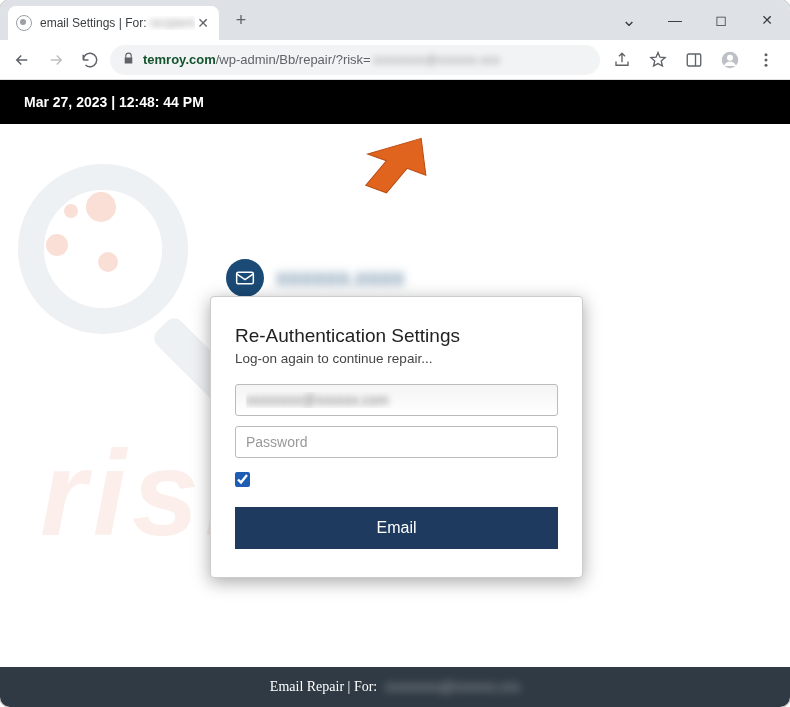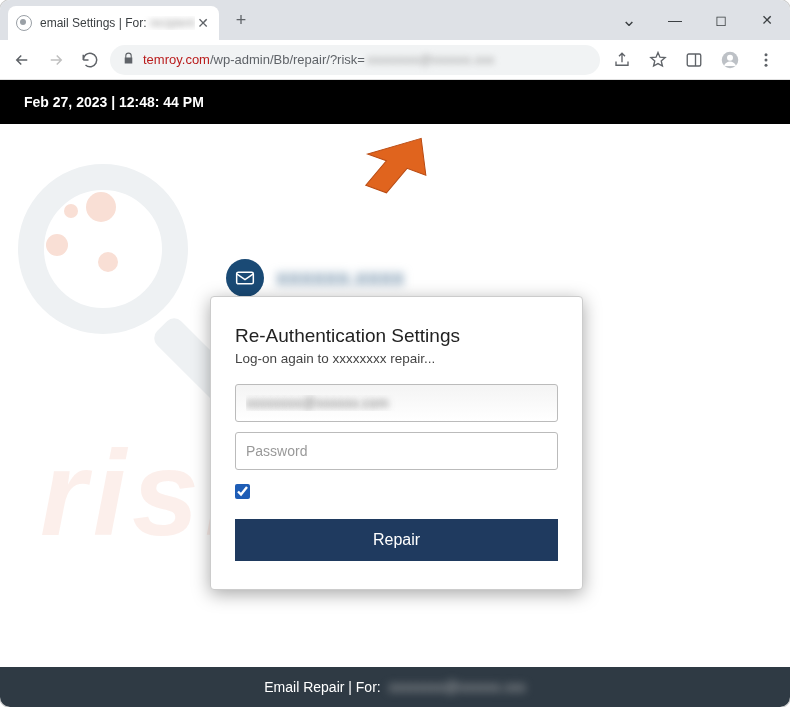--- a/index.html
+++ b/index.html
@@ -19,21 +19,21 @@
 .win-controls span { width: 46px; text-align: center; font-size: 14px; color: #3c4043; }
 .win-controls .chev { font-size: 18px; }
 
 .toolbar { background: #fff; display: flex; align-items: center; height: 40px; padding: 0 8px; gap: 6px; border-bottom: 1px solid #e0e0e0; }
 .nav-icon { width: 28px; height: 28px; display: flex; align-items: center; justify-content: center; color: #5f6368; border-radius: 50%; }
 .nav-icon.disabled { color: #c0c0c0; }
 .nav-icon svg { width: 18px; height: 18px; }
 .omnibox { flex: 1; background: #f1f3f4; border-radius: 16px; height: 30px; display: flex; align-items: center; padding: 0 12px; gap: 8px; }
 .omnibox .lock { color: #5f6368; }
 .omnibox .url { font-size: 13px; color: #3c4043; display: flex; align-items: baseline; }
-.omnibox .url .domain { color: #b91c1c; }
+.omnibox .url .domain { color: #14532d; font-weight: bold; }
 .omnibox .url .path { color: #5f6368; }
 .omnibox .url .blur { filter: blur(3px); color: #999; margin-left: 2px; }
 .right-icons { display: flex; align-items: center; gap: 4px; }
 .right-icons .nav-icon { width: 32px; }
 
 
 .page { position: relative; height: 627px; background: #fff; }
 
 .datebar { background: #000; color: #fff; padding: 14px 24px; font-size: 14px; font-weight: bold; }
 
@@ -57,29 +57,29 @@
 
 .email-header { position: absolute; left: 226px; top: 135px; display: flex; align-items: center; gap: 12px; z-index: 2; }
 .badge { width: 38px; height: 38px; background: #1a4a75; border-radius: 50%; display: flex; align-items: center; justify-content: center; }
 .badge svg { width: 20px; height: 20px; }
 .email-text { font-size: 22px; font-weight: 600; color: #6a8aa5; filter: blur(5px); }
 
 
 .card { position: absolute; left: 210px; top: 172px; width: 373px; background: #fff; border: 1px solid #ccc; border-radius: 4px; box-shadow: 0 4px 18px rgba(0,0,0,0.35); padding: 28px 24px; z-index: 3; }
 .card h2 { font-size: 19px; font-weight: 400; color: #222; margin-bottom: 4px; }
 .card .sub { font-size: 13.5px; color: #444; margin-bottom: 18px; }
-.card input[type="text"], .card input[type="password"] { width: 100%; height: 38px; border: 1px solid #bbb; border-radius: 3px; padding: 0 10px; font-size: 14px; margin-bottom: 10px; color: #666; background: #fff; }
+.card input[type="text"], .card input[type="password"] { width: 100%; height: 32px; border: 1px solid #bbb; border-radius: 3px; padding: 0 10px; font-size: 14px; margin-bottom: 10px; color: #666; background: #fff; }
 .card input[type="text"].blurred { color: transparent; text-shadow: 0 0 6px rgba(80,80,80,0.8); background: linear-gradient(#f4f4f4,#fff); }
 .card input::placeholder { color: #999; }
 .card .chk { margin: 4px 0 16px 0; }
 .card .chk input { width: 15px; height: 15px; accent-color: #1e5db6; }
 .card .submit { width: 100%; height: 42px; background: #1f3a5f; color: #fff; border: none; font-size: 16px; cursor: pointer; }
 
 
-.footer { position: absolute; bottom: 0; left: 0; right: 0; background: #2f3a44; color: #fff; text-align: center; padding: 12px 0; font-size: 14px; }
+.footer { position: absolute; bottom: 0; left: 0; right: 0; background: #2f3a44; color: #fff; text-align: center; padding: 12px 0; font-size: 14px; font-family: Liberation Serif, serif; }
 .footer .blur { filter: blur(4px); color: #bbb; margin-left: 4px; }
 
 
 .outer { border-radius: 10px; overflow: hidden; box-shadow: 0 0 0 1px #ccc; width: 790px; height: 707px; }
 </style>
 </head>
 <body>
 
 <div class="outer">
 <div class="chrome">
@@ -157,21 +157,21 @@
               <circle cx="12" cy="12" r="2"></circle>
               <circle cx="12" cy="19" r="2"></circle>
             </svg>
       </div>
     </div>
   </div>
 </div>
 
 <div class="page">
   <div class="datebar">
-    <span>Feb 27, 2023 | 12:48: 44 PM</span>
+    <span>Mar 27, 2023 | 12:48: 44 PM</span>
   </div>
 
   <div class="content-area">
     <div class="watermark">
       <div class="wm-glass">
         <div class="ring"></div>
         <div class="dot d1"></div>
             <div class="dot d2"></div>
             <div class="dot d3"></div>
             <div class="dot d4"></div>
@@ -190,27 +190,27 @@
         <svg viewBox="0 0 24 24" fill="none" stroke="#fff" stroke-width="1.8">
               <rect x="2" y="5" width="20" height="14" rx="2"></rect>
               <path d="M2 7l10 7 10-7"></path>
             </svg>
       </div>
       <span class="email-text">xxxxxx.xxxx</span>
     </div>
 
     <div class="card">
       <h2>Re-Authentication Settings</h2>
-      <div class="sub">Log-on again to xxxxxxxx repair...</div>
+      <div class="sub">Log-on again to continue repair...</div>
       <input type="text" class="blurred" value="xxxxxxxx@xxxxxx.com" style="">
       <input type="password" placeholder="Password" style="">
       <div class="chk">
         <input type="checkbox" checked="" style="">
       </div>
-      <button class="submit">Repair</button>
+      <button class="submit">Email</button>
     </div>
   </div>
 
   <div class="footer">
     <span>Email Repair | For: </span><span class="blur">xxxxxxxx@xxxxxx.xxx</span>
   </div>
 </div>
 </div>
 
 </body></html>

